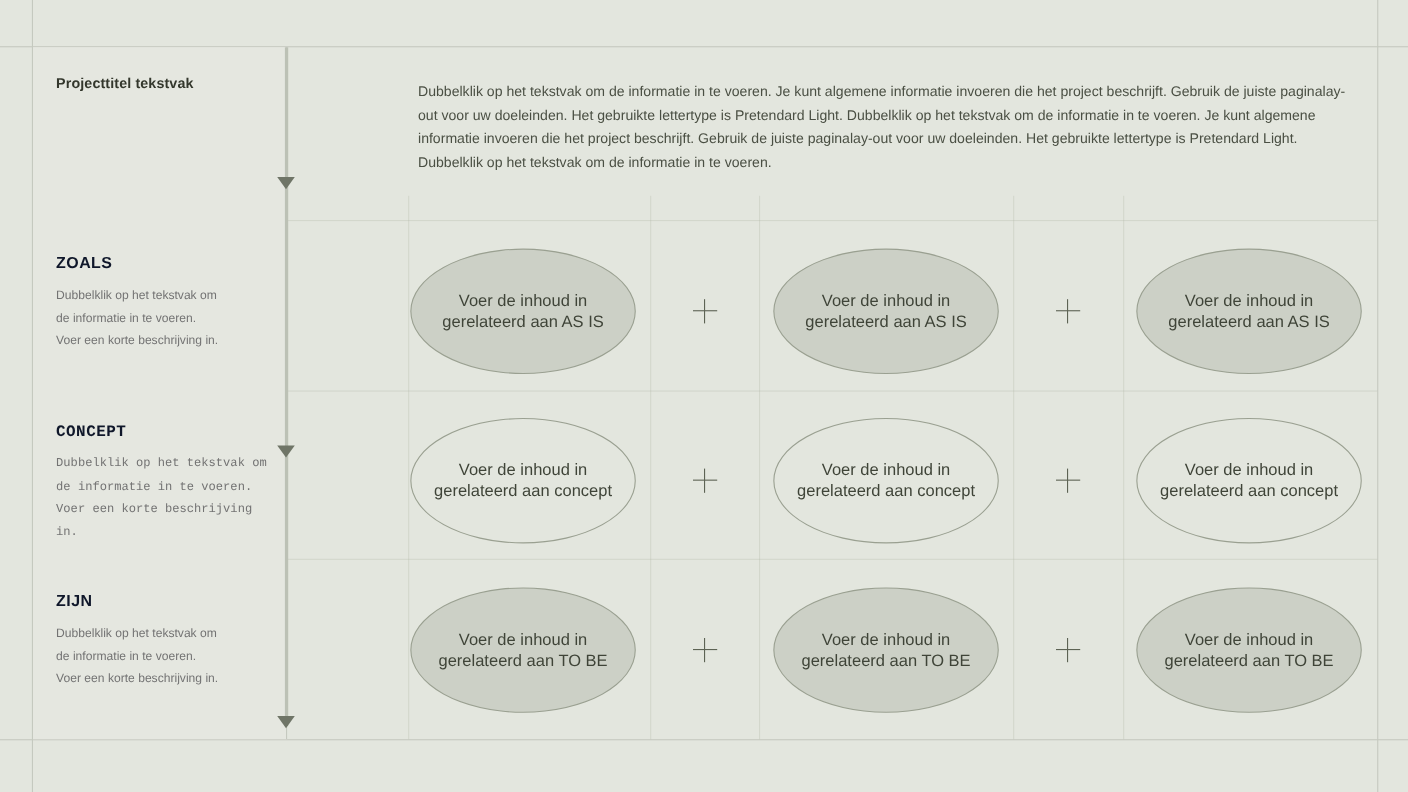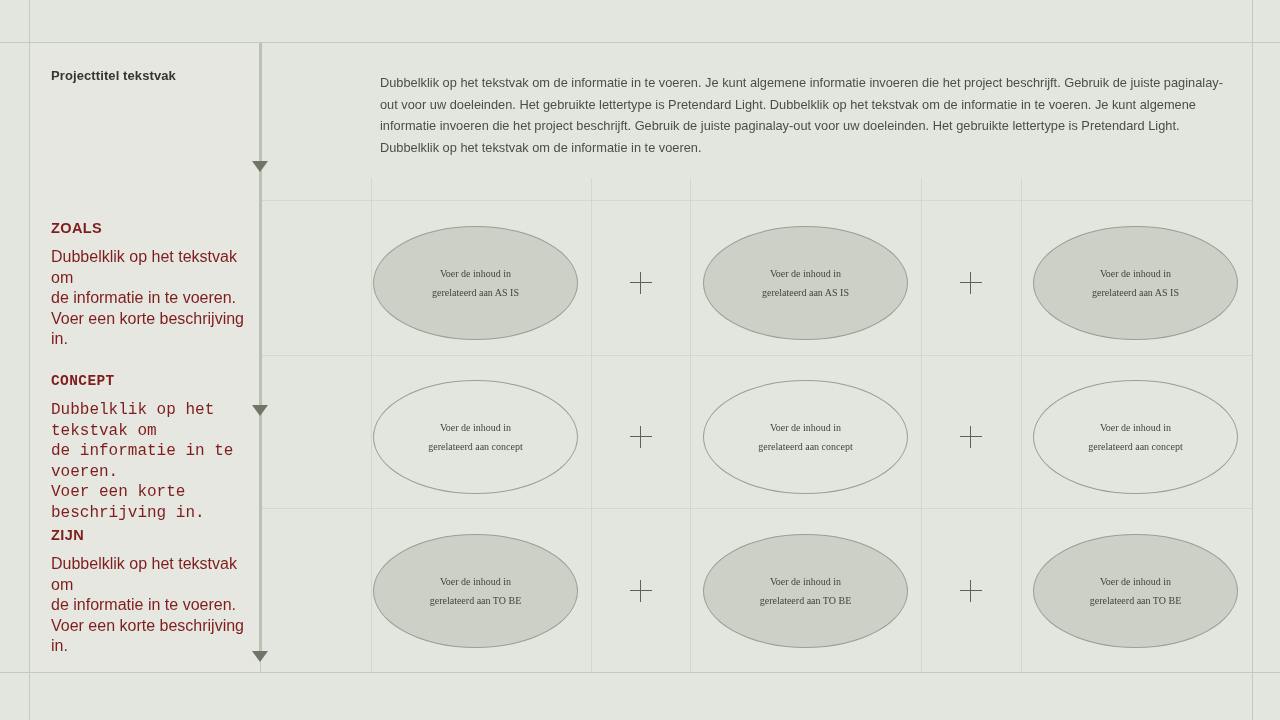--- a/index.html
+++ b/index.html
@@ -73,28 +73,28 @@
   }
 
   .section {
     position: absolute;
     left: 21px;
     width: 200px;
   }
   .section-title {
     font-size: 14.5px;
     font-weight: bold;
-    color: #7f1d1d;
+    color: #0f172a;
     letter-spacing: 0.4px;
-    margin: 0 0 11px 0;
+    margin: 12px 0 11px 0;
   }
   .section-desc {
-    font-size: 16px;
+    font-size: 11px;
     line-height: 20.5px;
-    color: #7f1d1d;
+    color: #737373;
     margin: 0;
     white-space: pre-line;
   }
 
   
   .arrow-track {
     position: absolute;
     left: 259px; top: 43px;
     width: 3px; height: 617px;
     background: #bcc1b5;
@@ -132,26 +132,25 @@
   }
   .ellipse-filled {
     background: #ccd0c6;
     border: 1px solid #9aa091;
   }
   .ellipse-outline {
     background: transparent;
     border: 1px solid #9aa091;
   }
   .ellipse-label {
-    font-size: 10px;
+    font-size: 15px;
     line-height: 19px;
     color: #3f4438;
     white-space: pre-line;
     padding: 0 14px;
-    font-family: Liberation Serif, serif;
   }
 
   
   .plus {
     position: absolute;
     width: 22px;
     height: 22px;
   }
   .plus::before,
   .plus::after {

